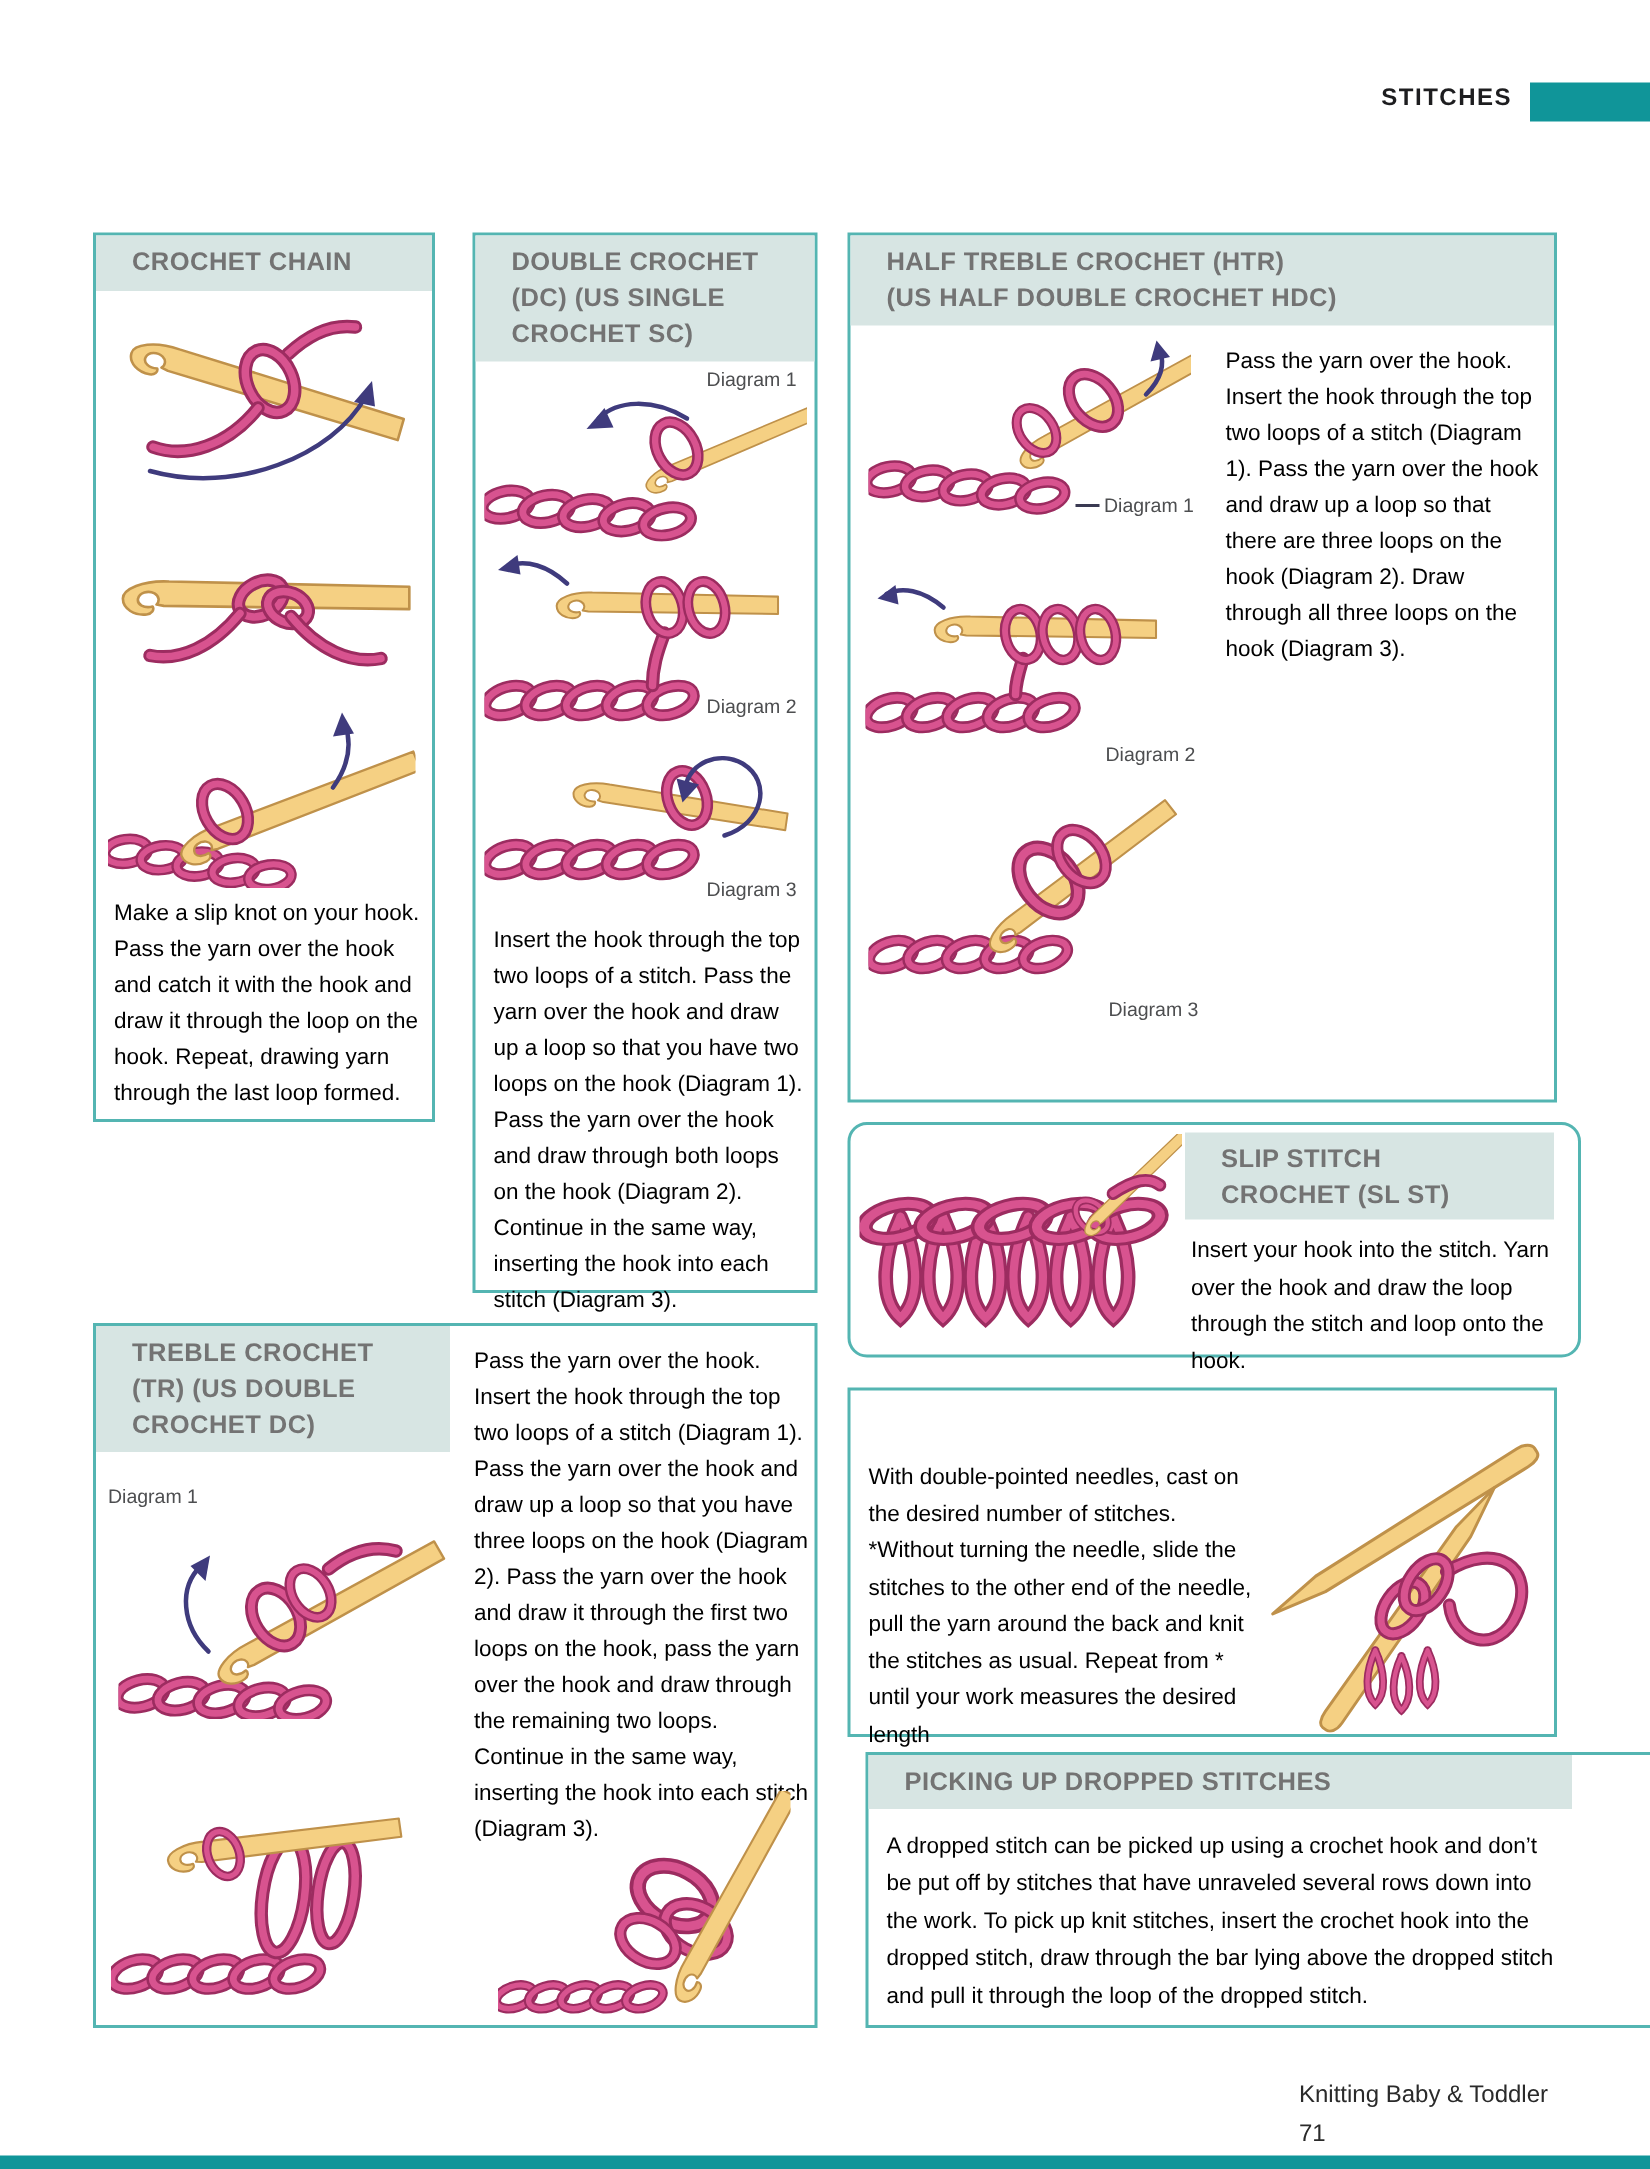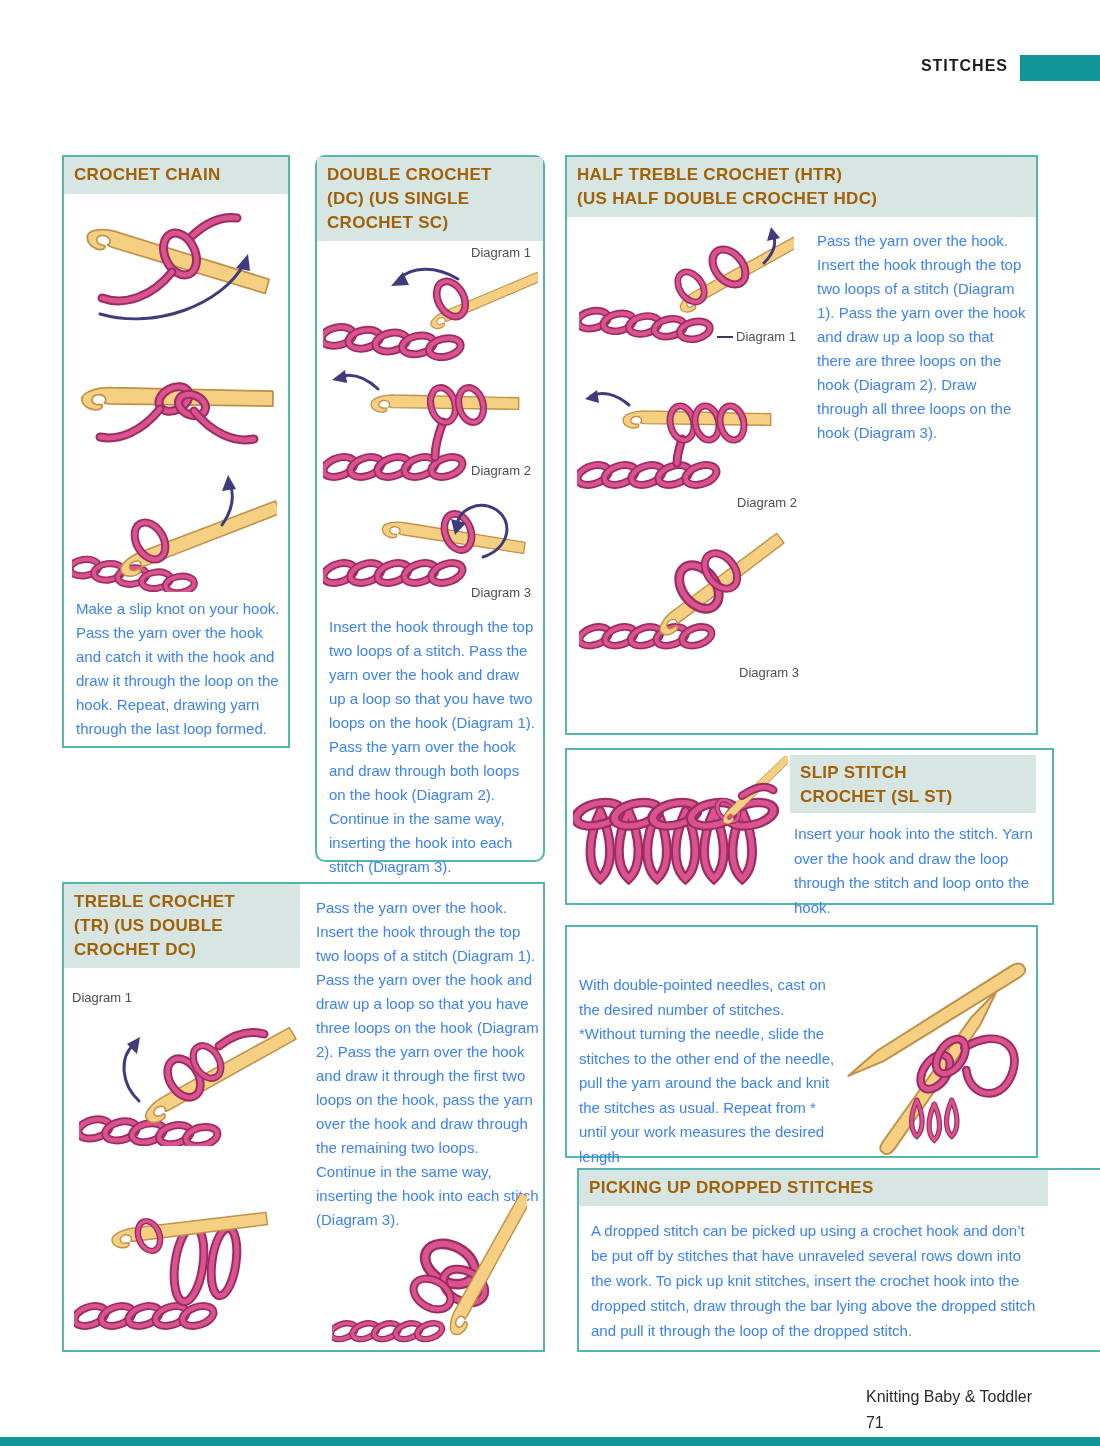--- a/index.html
+++ b/index.html
@@ -21,25 +21,25 @@
   .bottom-bar {
     position:absolute; top:1437px; left:0; width:100%; height:9px;
     background:#109599;
   }
   
   .panel {
     position:absolute; border:2px solid #54b5b2; background:#fff;
   }
   .band {
     position:absolute; background:#d7e5e3;
-    color:#a16207; font-weight:bold; font-size:17px; line-height:24px;
-    letter-spacing:0.3px; white-space:pre-line; padding:6px 10px;
+    color:#737373; font-weight:bold; font-size:17px; line-height:24px;
+    letter-spacing:0.3px; white-space:pre-line; padding:6px 24px;
   }
   .body-text {
-    position:absolute; color:#3b82f6; font-size:15px; line-height:24px;
+    position:absolute; color:#000000; font-size:15px; line-height:24px;
   }
   .diag-label {
     position:absolute; color:#4d4e50; font-size:13px; display:flex; align-items:center;
   }
   .diag-label .leader {
     display:inline-block; width:16px; height:2px; background:#3a3a52; margin-right:3px;
   }
   .illus { position:absolute; }
   .footer {
     position:absolute; top:1388px; right:68px; display:flex; gap:8px;
@@ -126,21 +126,21 @@
         </g>
       <g transform="translate(78,74) rotate(-30) scale(0.9)">
           <use href="#loop1"></use>
         </g>
       <path class="ar" d="M150,58 C160,44 163,30 158,16"></path>
         <polygon class="ah" points="156,8 150,24 164,22"></polygon>
     </svg>
     <div class="body-text" style="left:12px; top:440px; width:204px;">Make a slip knot on your hook. Pass the yarn over the hook and catch it with the hook and draw it through the loop on the hook. Repeat, drawing yarn through the last loop formed.</div>
   </div>
 
-  <div class="panel" style="left:315px; top:155px; width:230px; height:707px;border-radius:10px;">
+  <div class="panel" style="left:315px; top:155px; width:230px; height:707px;">
     <div class="band" style="left:0; top:0; width:226px; height:84px;">DOUBLE CROCHET
 (DC) (US SINGLE
 CROCHET SC)</div>
     <div class="diag-label" style="right:12px; top:88px;">
         <span>Diagram 1</span>
       </div>
     <svg class="illus" style="left:6px; top:104px;" width="215" height="100" viewBox="0 0 215 100">
       <use href="#chainrow" transform="translate(2,60) rotate(6)"></use>
       <g transform="translate(100,58) rotate(-24) scale(0.55)">
           <use href="#hookshape"></use>
@@ -241,21 +241,21 @@
         </g>
       <g transform="translate(142,44) rotate(-38) scale(0.9)">
           <use href="#loop1"></use>
         </g>
     </svg>
     <div class="diag-label" style="left:172px; top:508px;">
         <span>Diagram 3</span>
       </div>
   </div>
 
-  <div class="panel" style="left:565px; top:748px; width:489px; height:157px;">
+  <div class="panel" style="left:565px; top:748px; width:489px; height:157px;border-radius:13px;">
     <svg class="illus" style="left:6px; top:6px;" width="215" height="142" viewBox="0 0 220 150">
       <use href="#vloop" transform="translate(8,56) scale(1.15)"></use>
       <use href="#vloop" transform="translate(38,56) scale(1.15)"></use>
       <use href="#vloop" transform="translate(68,56) scale(1.15)"></use>
       <use href="#vloop" transform="translate(98,56) scale(1.15)"></use>
       <use href="#vloop" transform="translate(128,56) scale(1.15)"></use>
       <use href="#vloop" transform="translate(158,56) scale(1.15)"></use>
       <use href="#chainrow" transform="translate(2,44) scale(1.5,1.25)"></use>
       <g transform="translate(160,58) rotate(-45) scale(0.6)">
           <use href="#loop1"></use>

